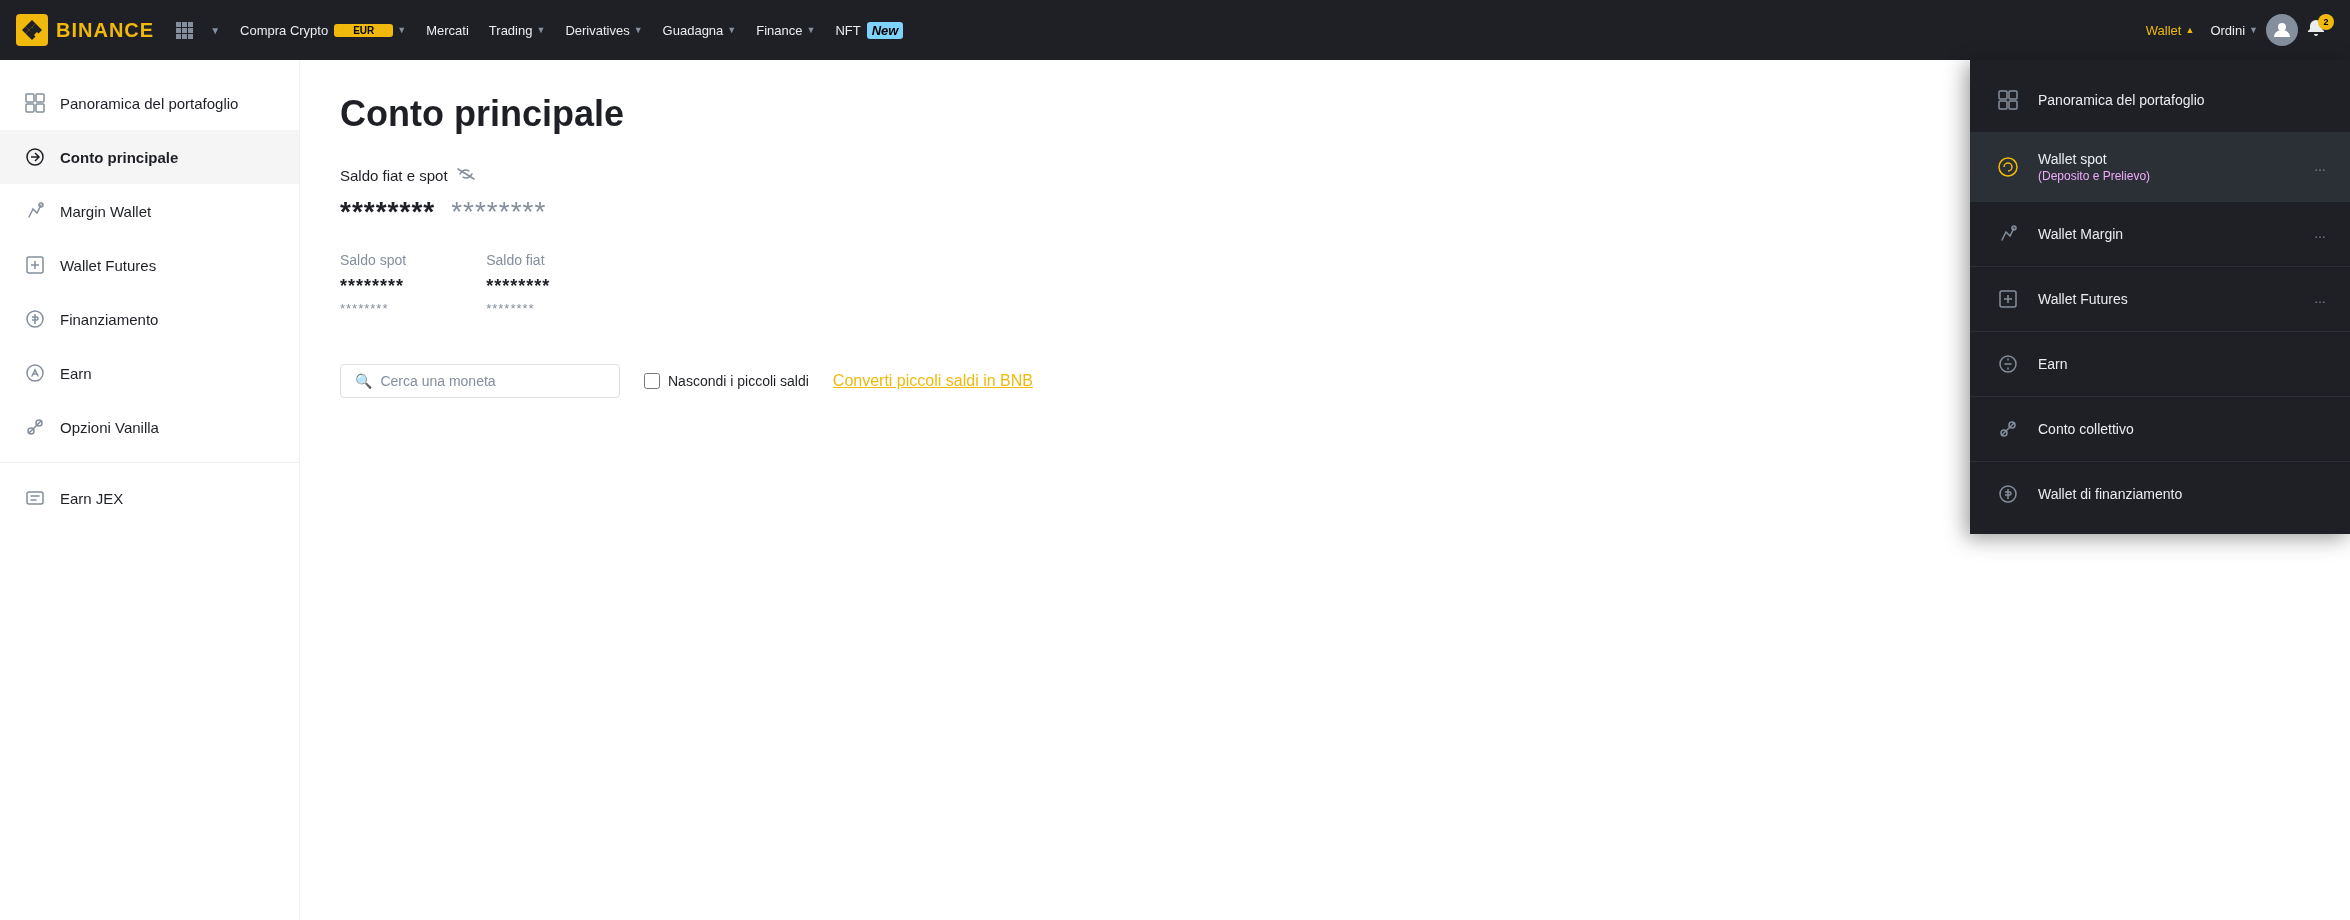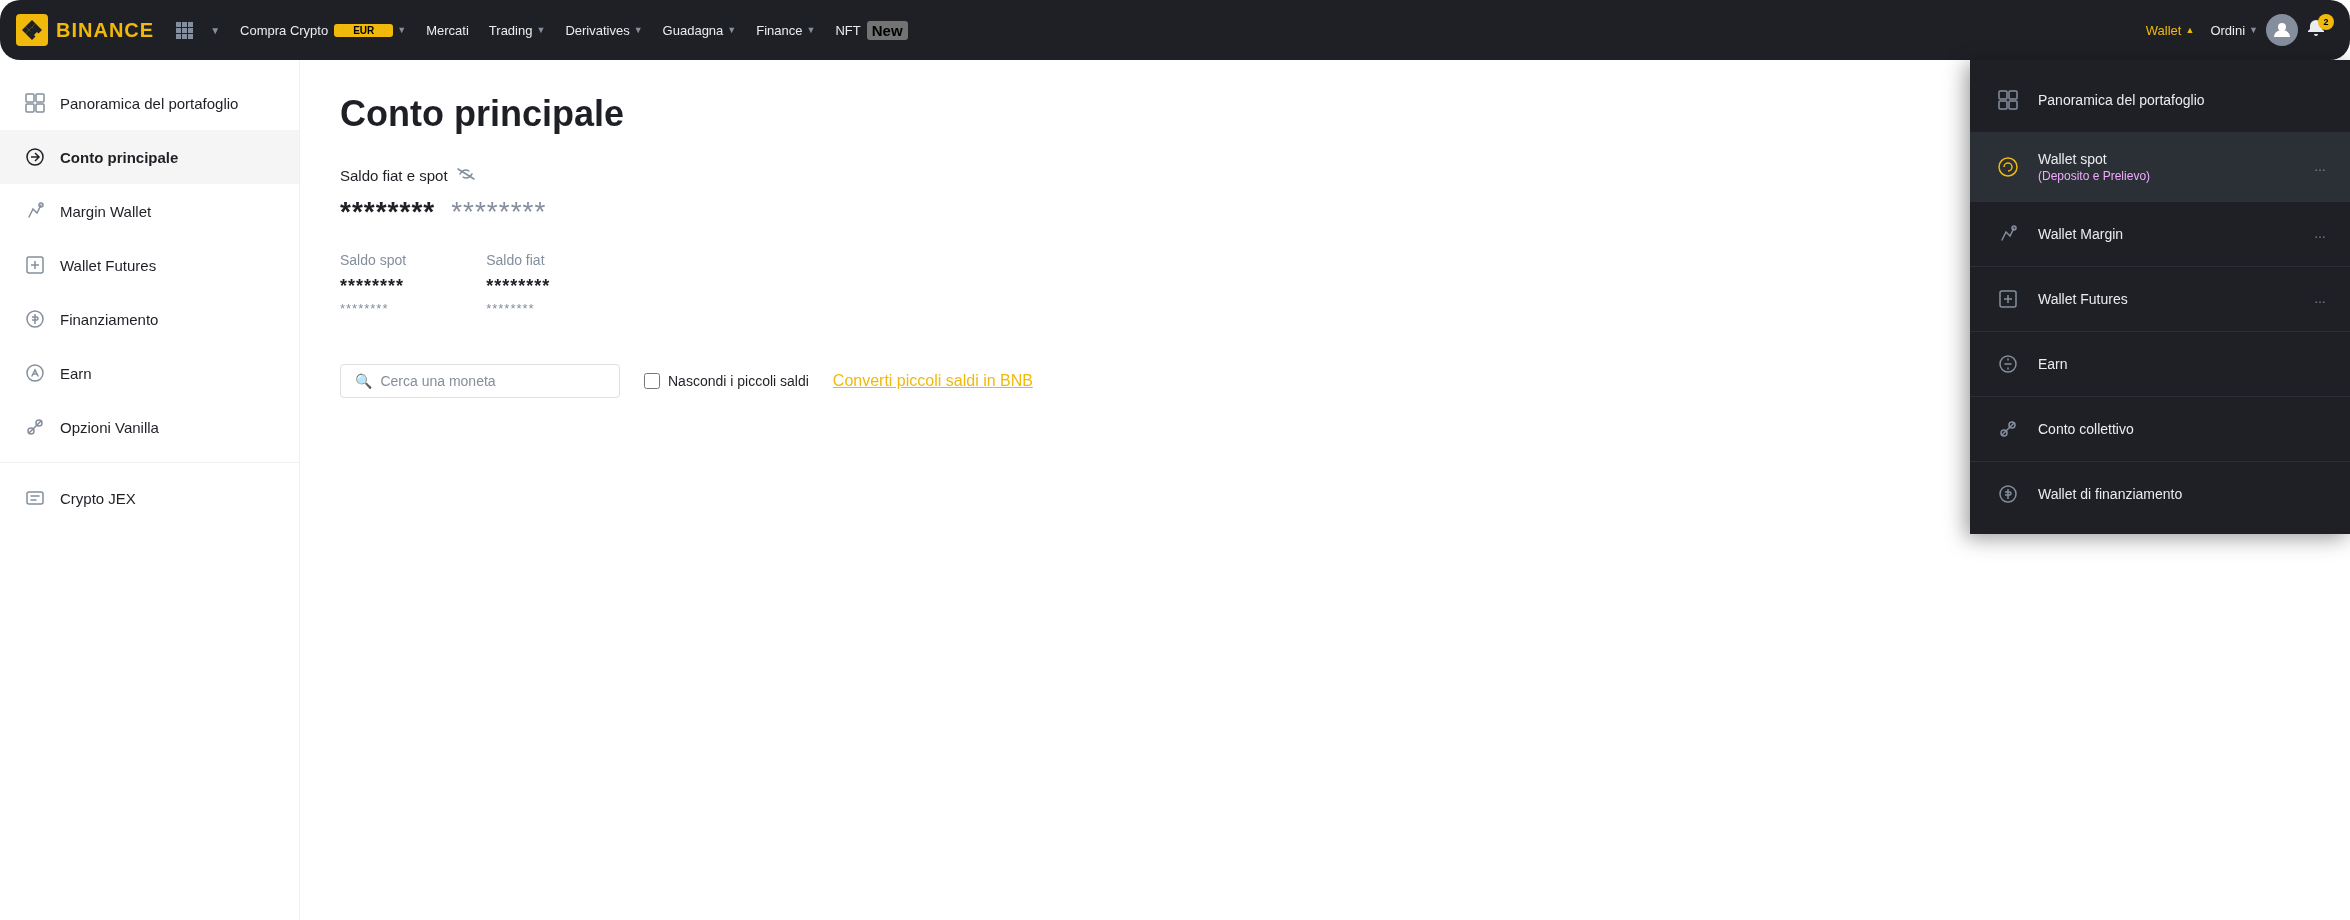--- a/index.html
+++ b/index.html
@@ -8,30 +8,29 @@
     
     .topnav {
       background: #1e2026;
       height: 60px;
       display: flex;
       align-items: center;
       padding: 0 16px;
       gap: 4px;
       position: relative;
       z-index: 100;
-      border-radius: 20px;
     }
     .logo { display: flex; align-items: center; gap: 8px; margin-right: 12px; cursor: pointer; }
     .logo-icon { width: 32px; height: 32px; }
     .logo-text { color: #F0B90B; font-size: 20px; font-weight: 700; letter-spacing: 1px; }
     .nav-grid { display: flex; align-items: center; justify-content: center; width: 28px; height: 28px; cursor: pointer; }
     .nav-grid svg { color: #848e9c; }
     .nav-dropdown { display: flex; align-items: center; gap: 2px; color: #eaecef; font-size: 13px; padding: 6px 8px; cursor: pointer; white-space: nowrap; }
     .badge-eur { background: #F0B90B; color: #000; font-size: 10px; font-weight: 700; padding: 1px 19px; border-radius: 3px; margin-left: 4px; }
-    .badge-new { background: #737373; color: #000; font-size: 15px; font-weight: 700; padding: 1px 5px; border-radius: 3px; margin-left: 4px; }
+    .badge-new { background: #7dd3fc; color: #000; font-size: 13px; font-weight: 700; padding: 1px 5px; border-radius: 3px; margin-left: 4px; font-style: italic; }
     .chevron { font-size: 9px; margin-left: 2px; color: #848e9c; }
     .nav-spacer { flex: 1; }
     .nav-right { display: flex; align-items: center; }
     .nav-right-item { display: flex; align-items: center; gap: 2px; color: #eaecef; font-size: 13px; padding: 6px 8px; cursor: pointer; }
     .notification-btn { position: relative; padding: 6px 8px; cursor: pointer; color: #eaecef; }
     .notif-badge { position: absolute; top: 2px; right: 0px; background: #F0B90B; color: #000; font-size: 9px; font-weight: 700; border-radius: 50%; width: 16px; height: 16px; display: flex; align-items: center; justify-content: center; }
     .avatar-btn { width: 32px; height: 32px; border-radius: 50%; background: #848e9c; display: flex; align-items: center; justify-content: center; cursor: pointer; color: #fff; }
 
     
     .layout { display: flex; height: calc(100vh - 60px); }
@@ -293,21 +292,21 @@
 
     <div class="sidebar-divider"></div>
 
     <div class="sidebar-item">
       <div class="sidebar-icon">
         <svg width="20" height="20" viewBox="0 0 20 20" fill="none">
           <rect x="2" y="4" width="16" height="12" rx="2" stroke="#848e9c" stroke-width="1.5"></rect>
           <path d="M6 8h8M6 12h5" stroke="#848e9c" stroke-width="1.5" stroke-linecap="round"></path>
         </svg>
       </div>
-      <span>Crypto JEX</span>
+      <span>Earn JEX</span>
     </div>
   </aside>
 
   <main class="main-content">
     <div class="page-header">
       <h1 class="page-title">Conto principale</h1>
       <div class="header-buttons">
         <button class="btn-deposit">Deposita</button>
         <button class="btn-withdraw">Preleva</button>
         <button class="btn-transfer">In...</button>

